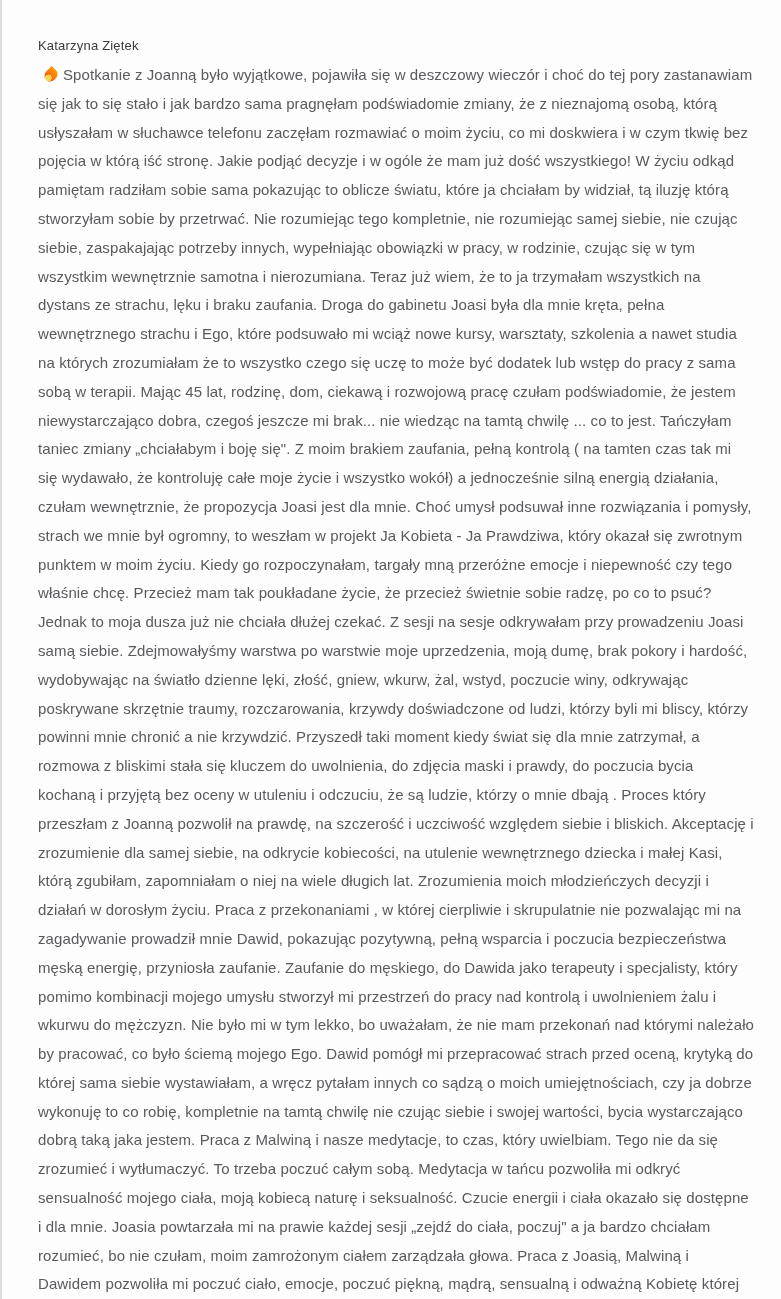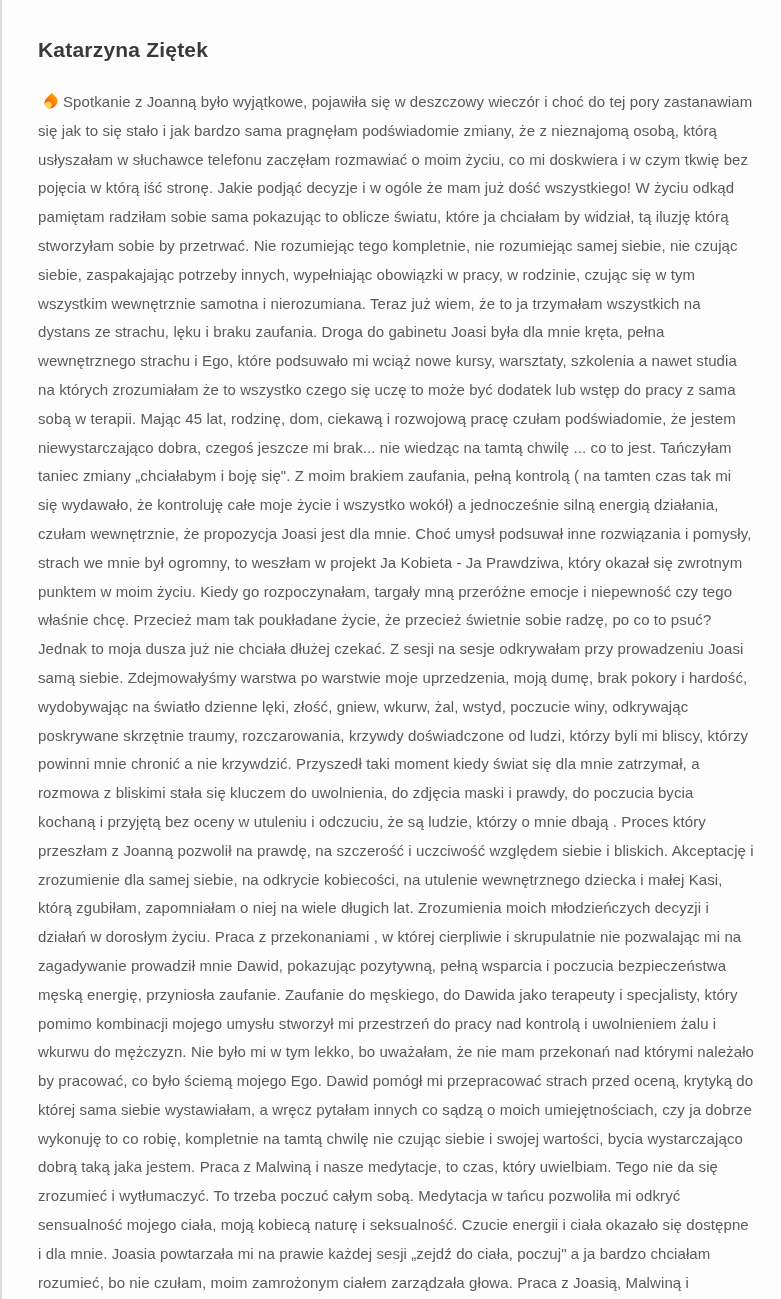--- a/index.html
+++ b/index.html
@@ -15,23 +15,23 @@
   }
   .page {
     box-sizing: border-box;
     width: 781px;
     height: 1299px;
     background: #fdfdfd;
     border-left: 2px solid #dcdcdc;
     padding: 38px 26px 20px 36px;
   }
   .author {
-    margin: 0 0 26px 0;
-    font-size: 21px;
-    font-weight: 700;
+    margin: 0 0 8px 0;
+    font-size: 13px;
+    font-weight: 400;
     color: #3a3a3c;
     letter-spacing: 0.2px;
   }
   .testimonial {
     margin: 0;
     font-size: 15px;
     line-height: 28.8px;
     color: #5a5a5e;
     text-align: left;
     text-indent: 4px;

